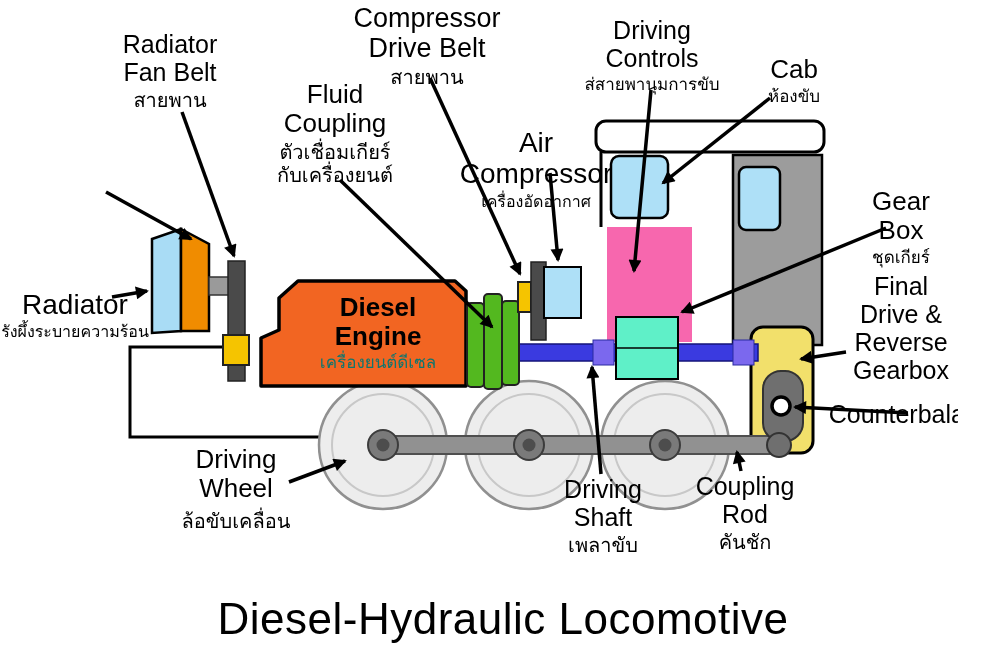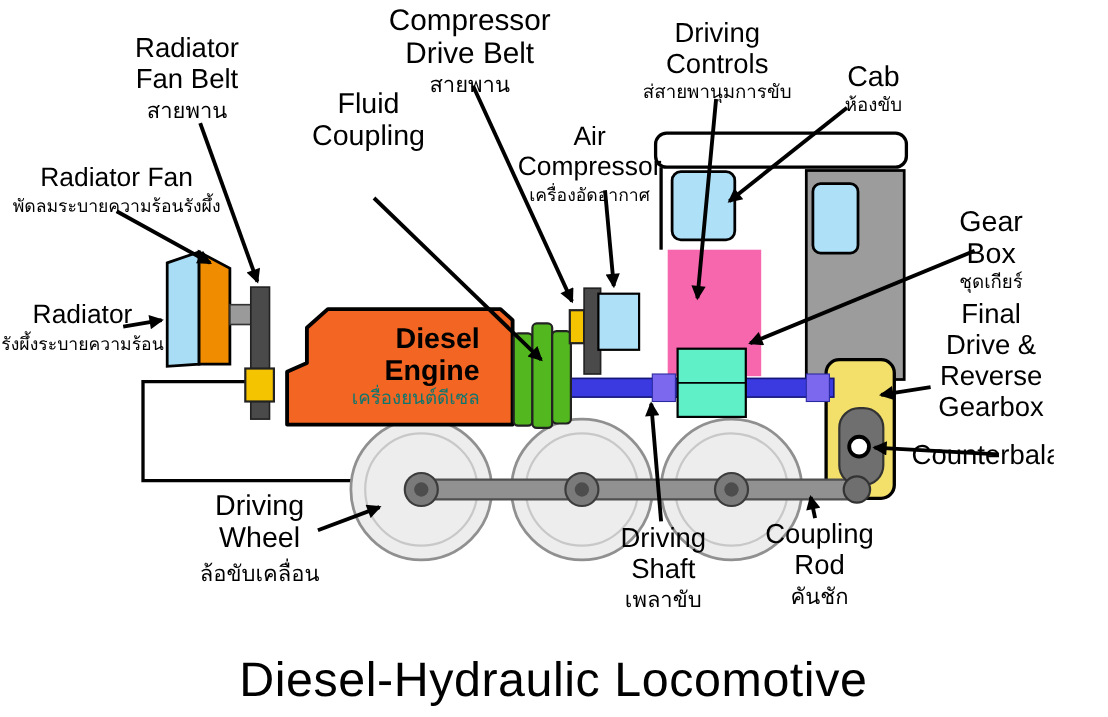--- a/index.html
+++ b/index.html
@@ -4,23 +4,23 @@
 <style>
   * { margin:0; padding:0; box-sizing:border-box; }
   html,body { background:#fff; }
   body { width:1007px; height:652px; font-family:"Liberation Sans","DejaVu Sans",sans-serif; color:#000; }
   #stage { position:relative; width:958px; height:652px; background:#fff; overflow:hidden; }
   #stage > svg { position:absolute; left:0; top:0; }
   .label { position:absolute; text-align:center; transform:translateX(-50%); }
   .label.anchor-left { transform:none; }
   .en { font-size:25px; line-height:1.12; white-space:pre-line; font-family:"Liberation Sans","DejaVu Sans",sans-serif; }
   .th { font-size:20px; line-height:1.15; white-space:pre-line; margin-top:3px; font-family:"DejaVu Sans",sans-serif; }
-  .fs27 { font-size:27px; } .fs26 { font-size:26px; } .fs24 { font-size:24px; } .fs23 { font-size:25px; }
+  .fs27 { font-size:27px; } .fs26 { font-size:26px; } .fs24 { font-size:28px;margin-top:15px; } .fs23 { font-size:25px; }
   .ths17 { font-size:17px; } .ths16 { font-size:16px; }
-  #engine-label .en { font-weight:700; font-size:26px; line-height:1.1;text-align:right; }
+  #engine-label .en { font-weight:700; font-size:26px; line-height:1.1; }
   #engine-label .th { color:#0f766e; font-size:17px; }
   #title { position:absolute; left:503px; top:594px; transform:translateX(-50%);
            font-size:44px; white-space:nowrap; letter-spacing:0.5px; }
 </style>
 </head>
 <body>
 
 <div id="stage">
 
 <svg width="1007" height="652" viewBox="0 0 1007 652">
@@ -117,43 +117,41 @@
 
 <div class="label" style="left:170px; top:30px;">
   <div class="en">Radiator
 Fan Belt</div>
   <div class="th">สายพาน</div>
 </div>
 
 <div class="label" style="left:319px; top:80px;margin-left:16px;">
   <div class="en fs26">Fluid
 Coupling</div>
+  <div class="th">ตัวเชื่อมเกียร์
+กับเครื่องยนต์</div>
 </div>
 
 <div class="label" style="left:652px; top:16px;">
   <div class="en">Driving
 Controls</div>
   <div class="th ths17">ส่สายพานุมการขับ</div>
 </div>
 
 <div class="label" style="left:794px; top:55px;">
   <div class="en fs26">Cab</div>
   <div class="th ths17">ห้องขับ</div>
 </div>
 
 <div class="label" style="left:536px; top:112px;">
   <div class="en fs24">Air
 Compressor</div>
   <div class="th ths16">เครื่องอัดอากาศ</div>
 </div>
 
-<div class="label anchor-left" style="left:0px; top:149px; width:212px;">
-  <div class="en fs24">Radiator Fan</div>
-  <div class="th ths16">พัดลมระบายความร้อนรังผึ้ง</div>
-</div>
 
 <div class="label anchor-left" style="left:0px; top:274px; width:150px;">
   <div class="en fs24">Radiator</div>
   <div class="th ths16">รังผึ้งระบายความร้อน</div>
 </div>
 
 <div class="label" style="left:901px; top:272px;">
   <div class="en">Final Drive &amp;
 Reverse
 Gearbox</div>

